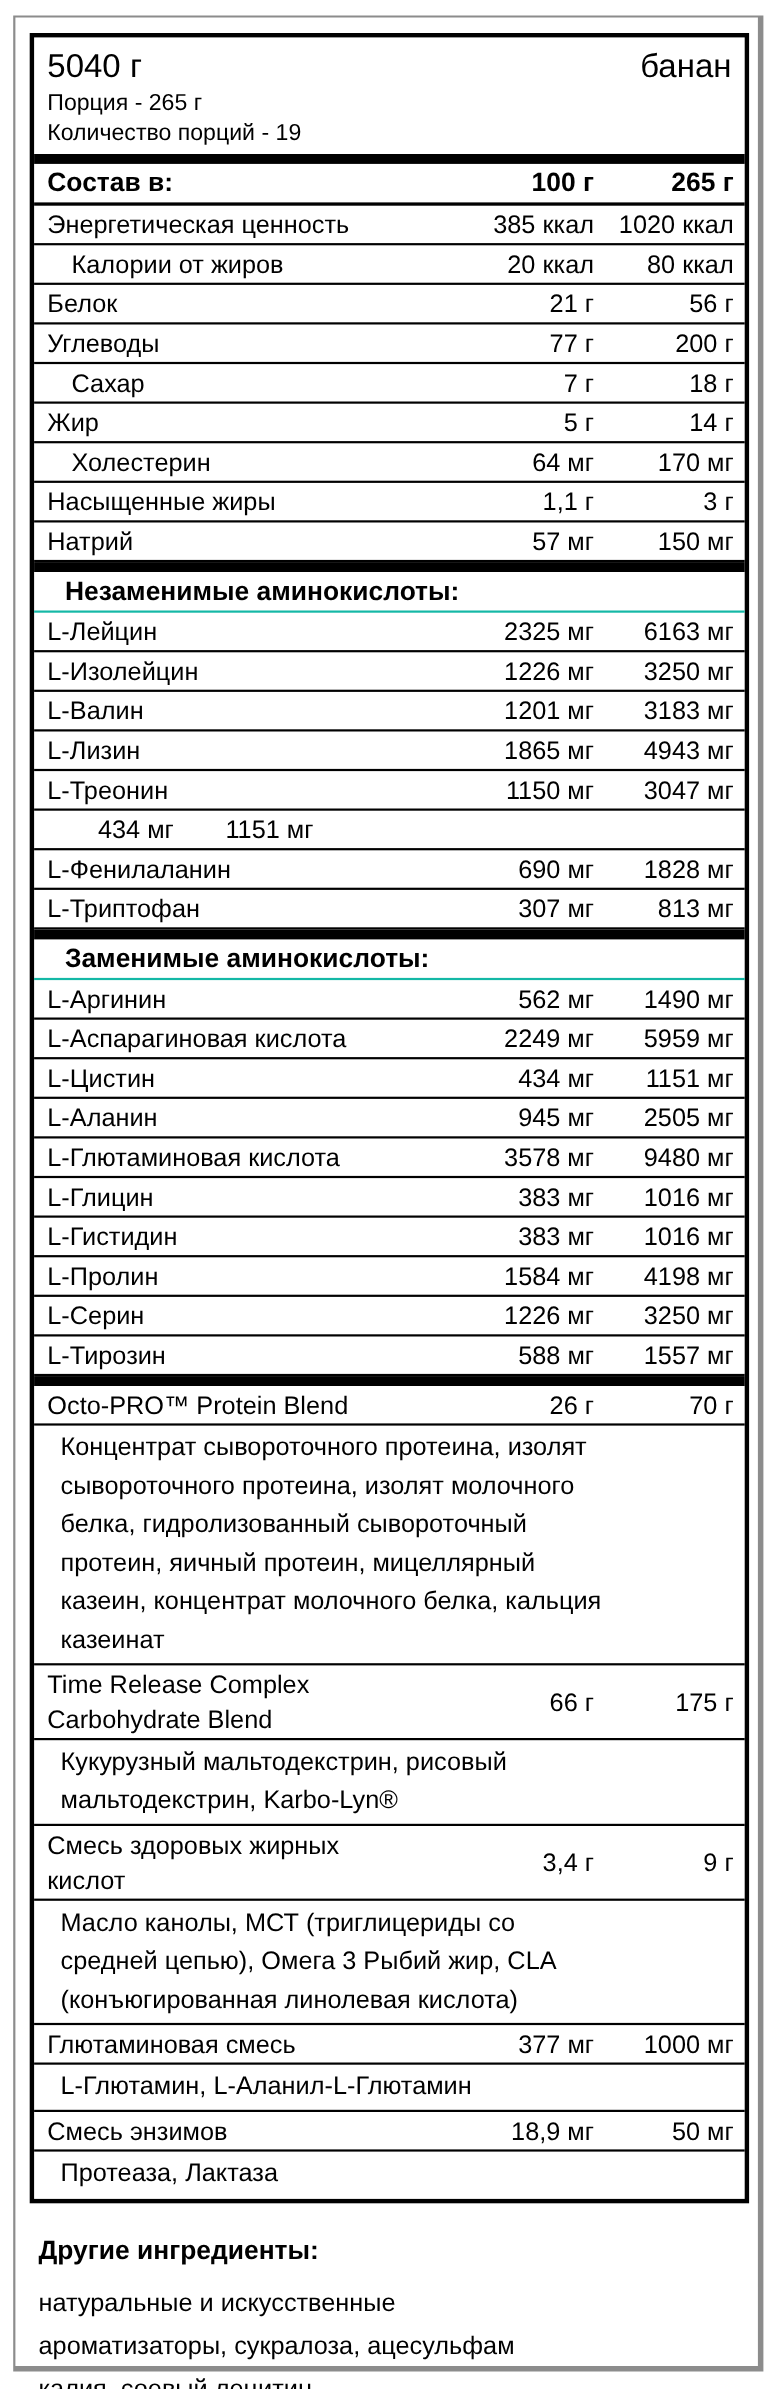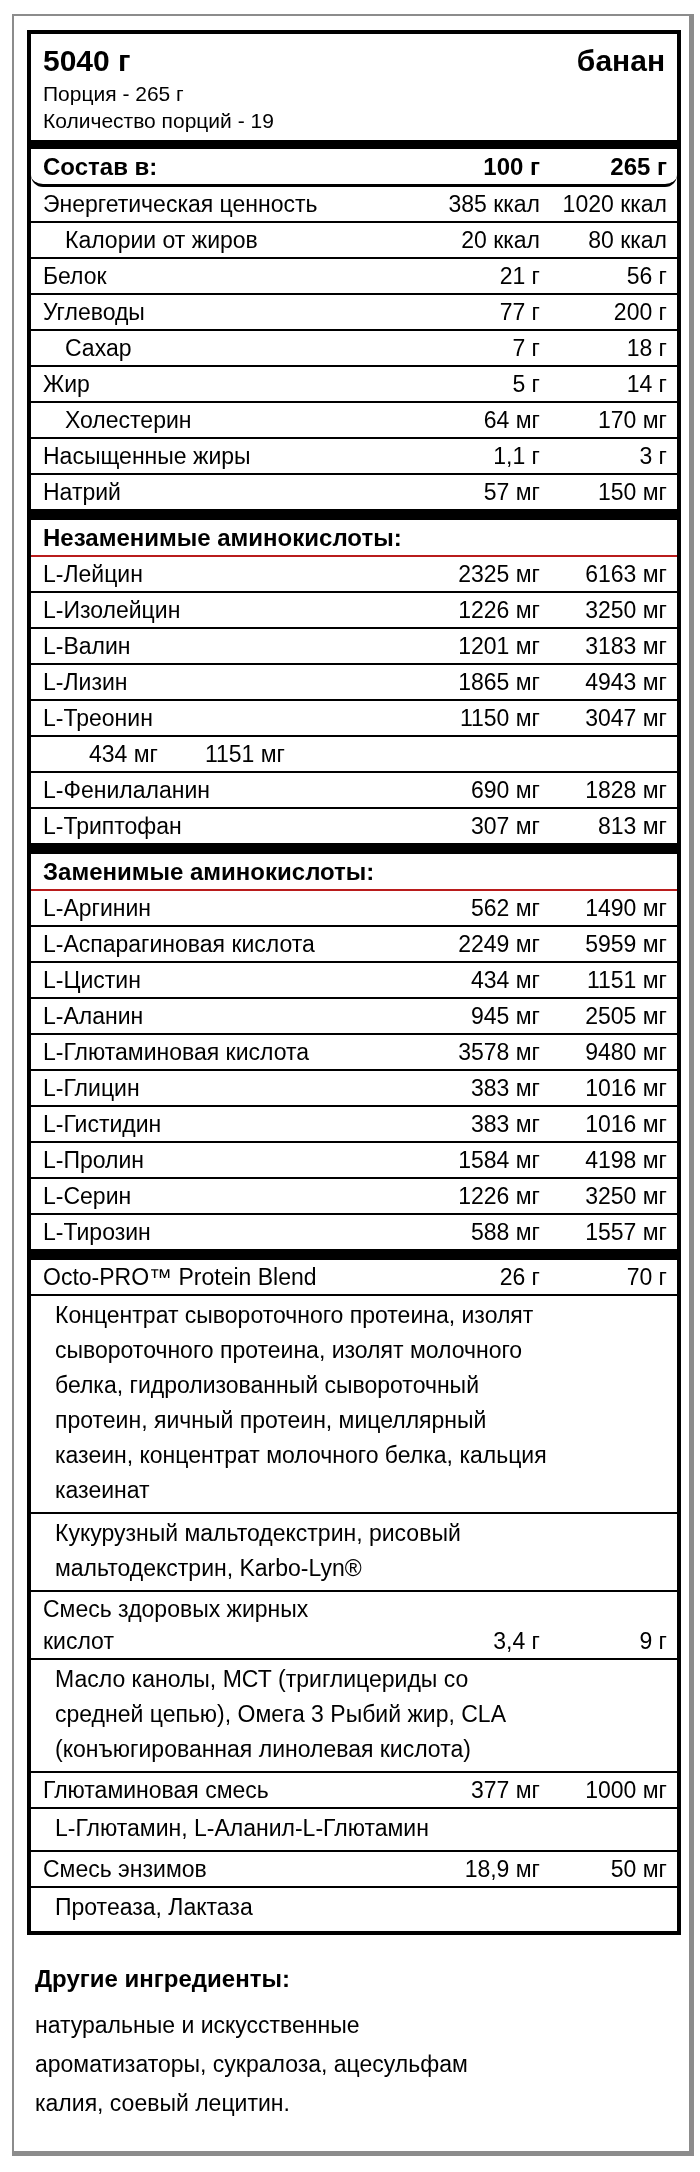--- a/index.html
+++ b/index.html
@@ -12,35 +12,35 @@
     position:absolute;left:12px;top:14px;width:682px;height:2142px;
     box-sizing:border-box;background:#fff;
     border:2px solid #8c8c8c;border-right-width:5px;border-bottom-width:5px;
     padding:14px 0 0 13px;
   }
   .label-box{
     width:654px;box-sizing:border-box;border:4px solid #000;background:#fff;
   }
   .top-block{padding:8px 12px 6px 12px;}
   .title-row{display:flex;justify-content:space-between;align-items:baseline;
-    font-weight:bold;font-size:30px;line-height:38px;}
+    font-weight:normal;font-size:30px;line-height:38px;}
   .sub-line{font-size:21px;line-height:27px;}
   .bar{height:9px;background:#000;}
   .hdr{display:flex;align-items:baseline;font-weight:bold;font-size:24px;
-    line-height:33px;padding:1px 10px 1px 12px;border-bottom:3px solid #000;border-radius:12px;}
+    line-height:33px;padding:1px 10px 1px 12px;border-bottom:3px solid #000;}
   .hdr .name{flex:1;}
   .v1{width:115px;text-align:right;white-space:nowrap;flex:none;}
   .v2{width:127px;text-align:right;white-space:nowrap;flex:none;}
-  .row{display:flex;align-items:flex-end;font-size:23px;line-height:32px;
+  .row{display:flex;align-items:center;font-size:23px;line-height:32px;
     padding:1px 10px 1px 12px;border-bottom:2px solid #000;}
   .row .name{flex:1;}
   .row.indent .name{padding-left:22px;}
   .row.blend .name > span{display:block;max-width:320px;}
   .section-title{font-weight:bold;font-size:24px;line-height:33px;
-    padding:1px 12px;border-bottom:2px solid #b91c1c;}
+    padding:1px 28px;border-bottom:2px solid #14b8a6;}
   .ingredients{font-size:23px;line-height:35px;padding:2px 10px 4px 24px;
     border-bottom:2px solid #000;}
   .ingredients .txt{display:block;max-width:508px;}
   .blend-group:last-child .ingredients{border-bottom:none;padding-bottom:6px;}
   .footer{padding:26px 0 0 8px;}
   .footer-title{font-weight:bold;font-size:24px;line-height:36px;}
   .footer-text{font-size:23px;line-height:39px;max-width:455px;margin-top:9px;}
 </style>
 </head>
 <body>
@@ -220,20 +220,27 @@
               <span>Octo-PRO™ Protein Blend</span>
             </span>
             <span class="v1">26 г</span>
             <span class="v2">70 г</span>
           </div>
           <div class="ingredients">
             <span class="txt">Концентрат сывороточного протеина, изолят сывороточного протеина, изолят молочного белка, гидролизованный сывороточный протеин, яичный протеин, мицеллярный казеин, концентрат молочного белка, кальция казеинат</span>
           </div>
         </div>
         <div class="blend-group">
+          <div class="row blend">
+            <span class="name">
+              <span>Time Release Complex Carbohydrate Blend</span>
+            </span>
+            <span class="v1">66 г</span>
+            <span class="v2">175 г</span>
+          </div>
           <div class="ingredients">
             <span class="txt">Кукурузный мальтодекстрин, рисовый мальтодекстрин, Karbo-Lyn®</span>
           </div>
         </div>
         <div class="blend-group">
           <div class="row blend">
             <span class="name">
               <span>Смесь здоровых жирных кислот</span>
             </span>
             <span class="v1">3,4 г</span>

